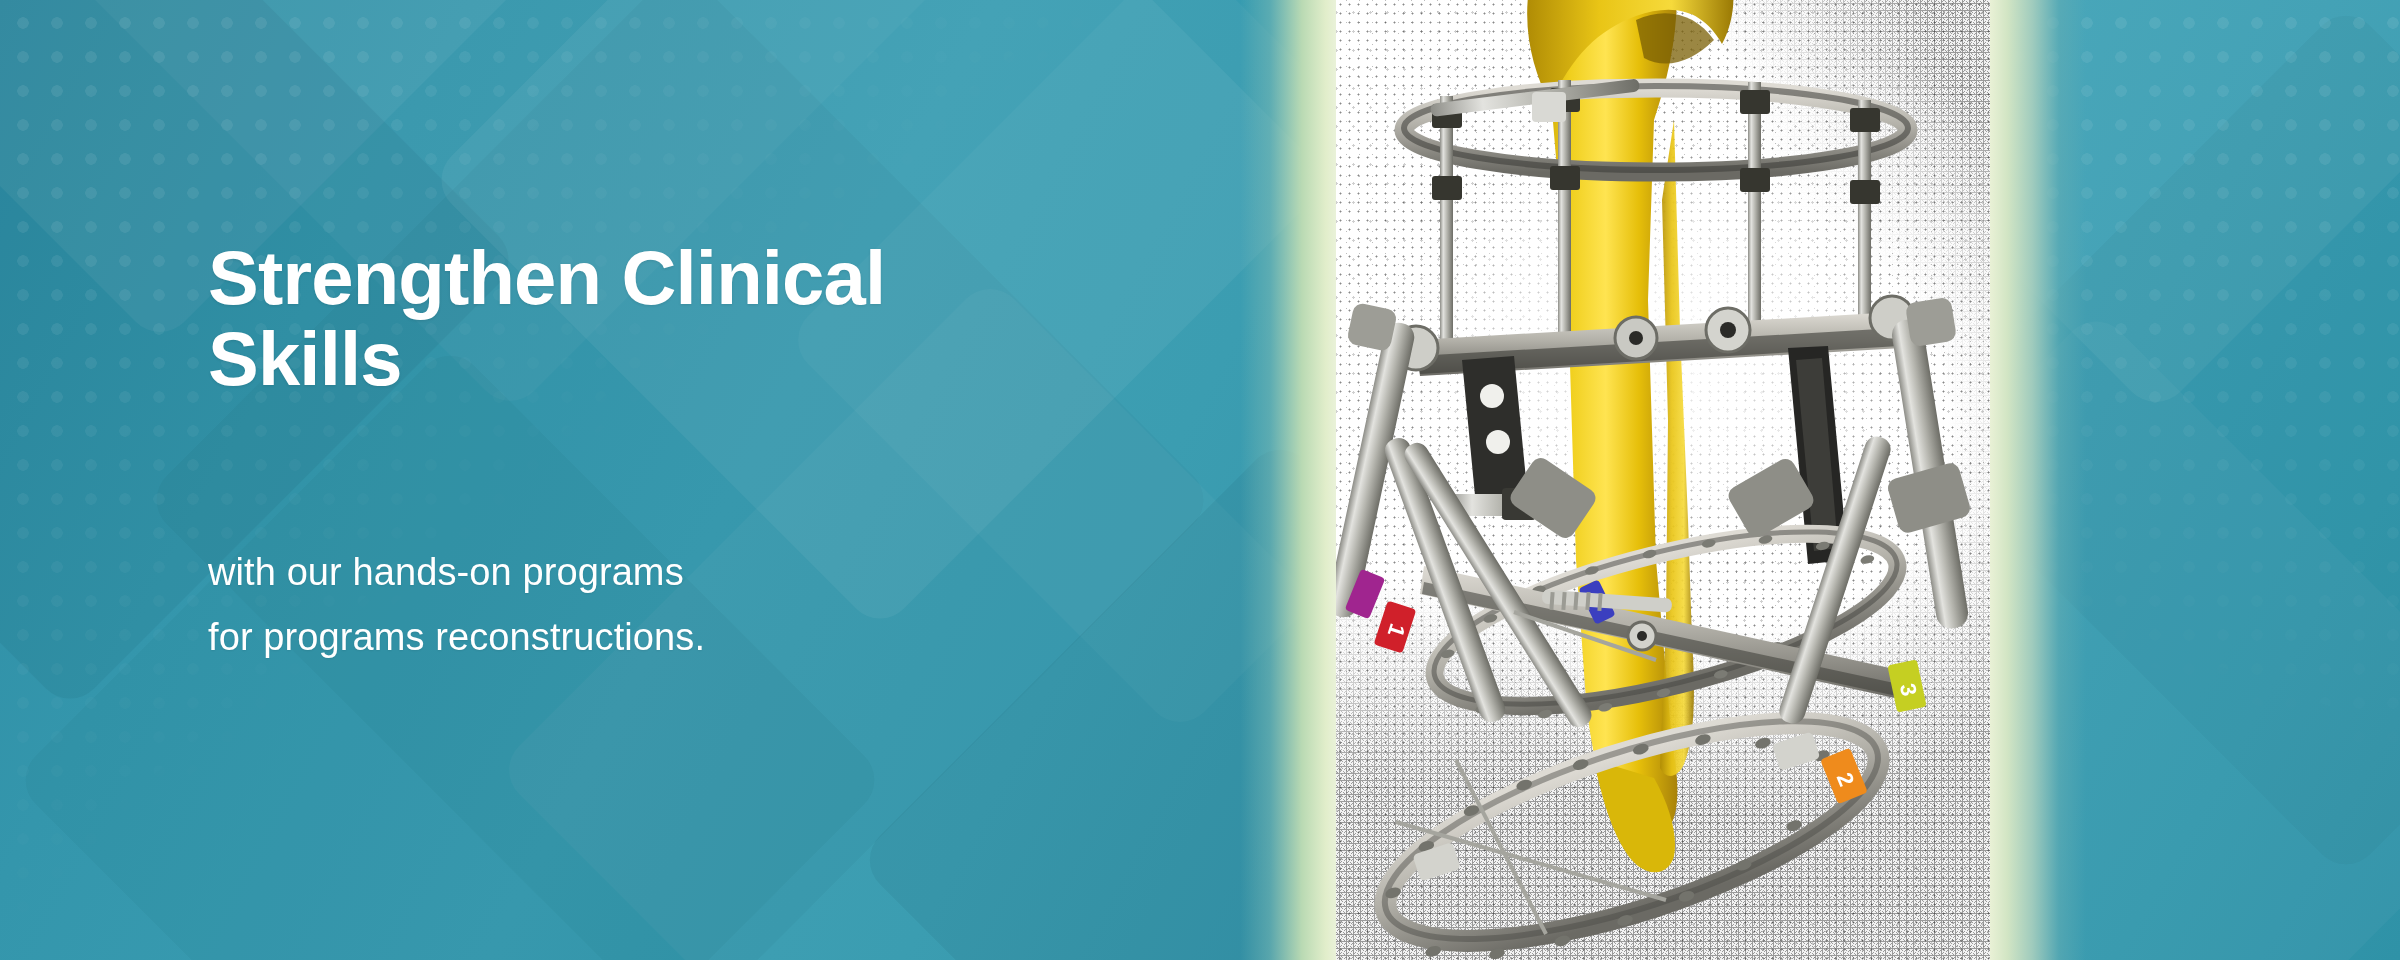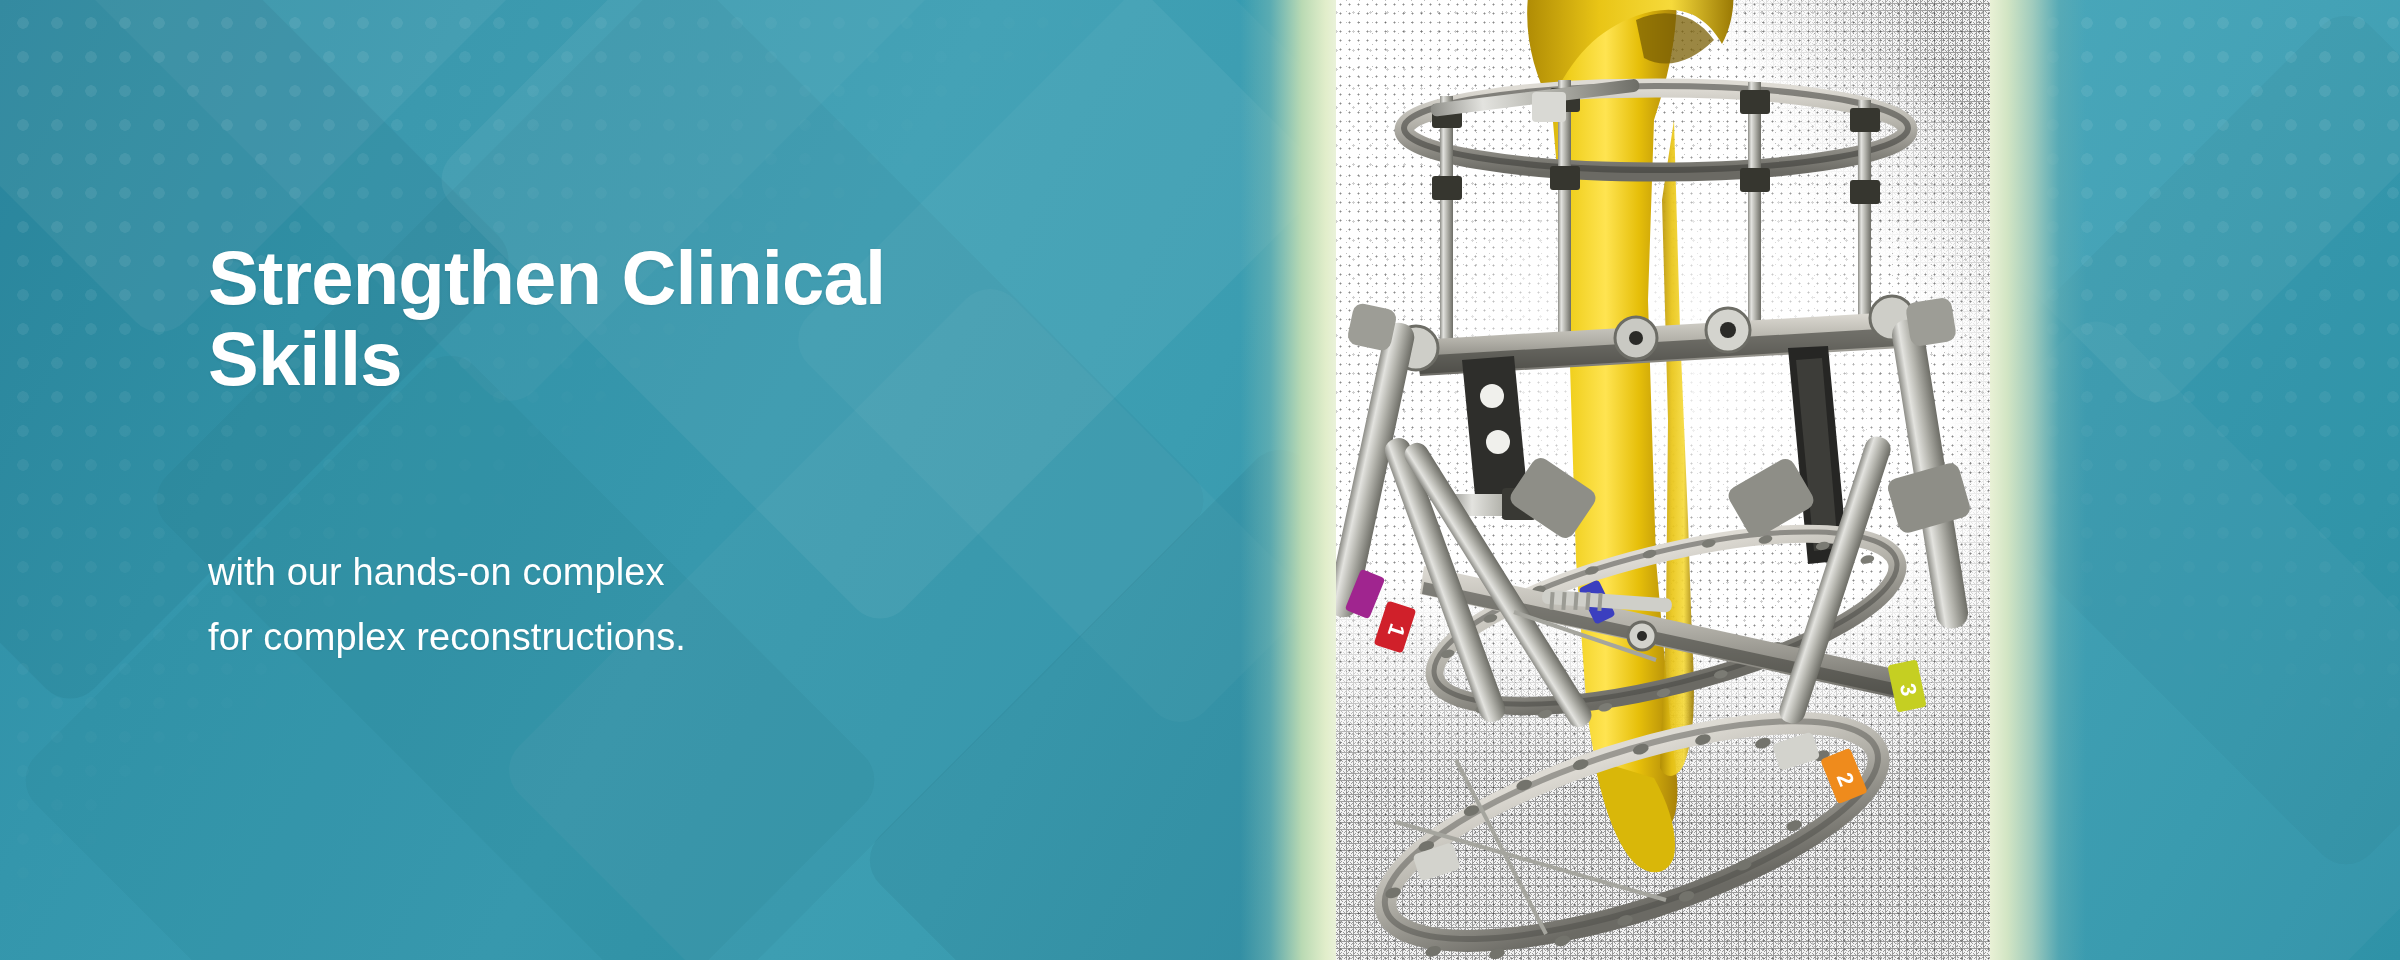--- a/index.html
+++ b/index.html
@@ -350,18 +350,18 @@
         </g>
       </g>
     </svg>
   </div>
 
   <div class="seam-right"></div>
 
   <div class="copy">
     <h1 class="headline"><span>Strengthen Clinical Skills</span></h1>
     <p class="subcopy">
-      <span class="ln">with our hands-on complex</span>
-      <span class="ln">for complex reconstructions.</span>
+      <span class="ln">with our hands-on programs</span>
+      <span class="ln">for programs reconstructions.</span>
     </p>
   </div>
 
 </div>
 
 </body></html>

